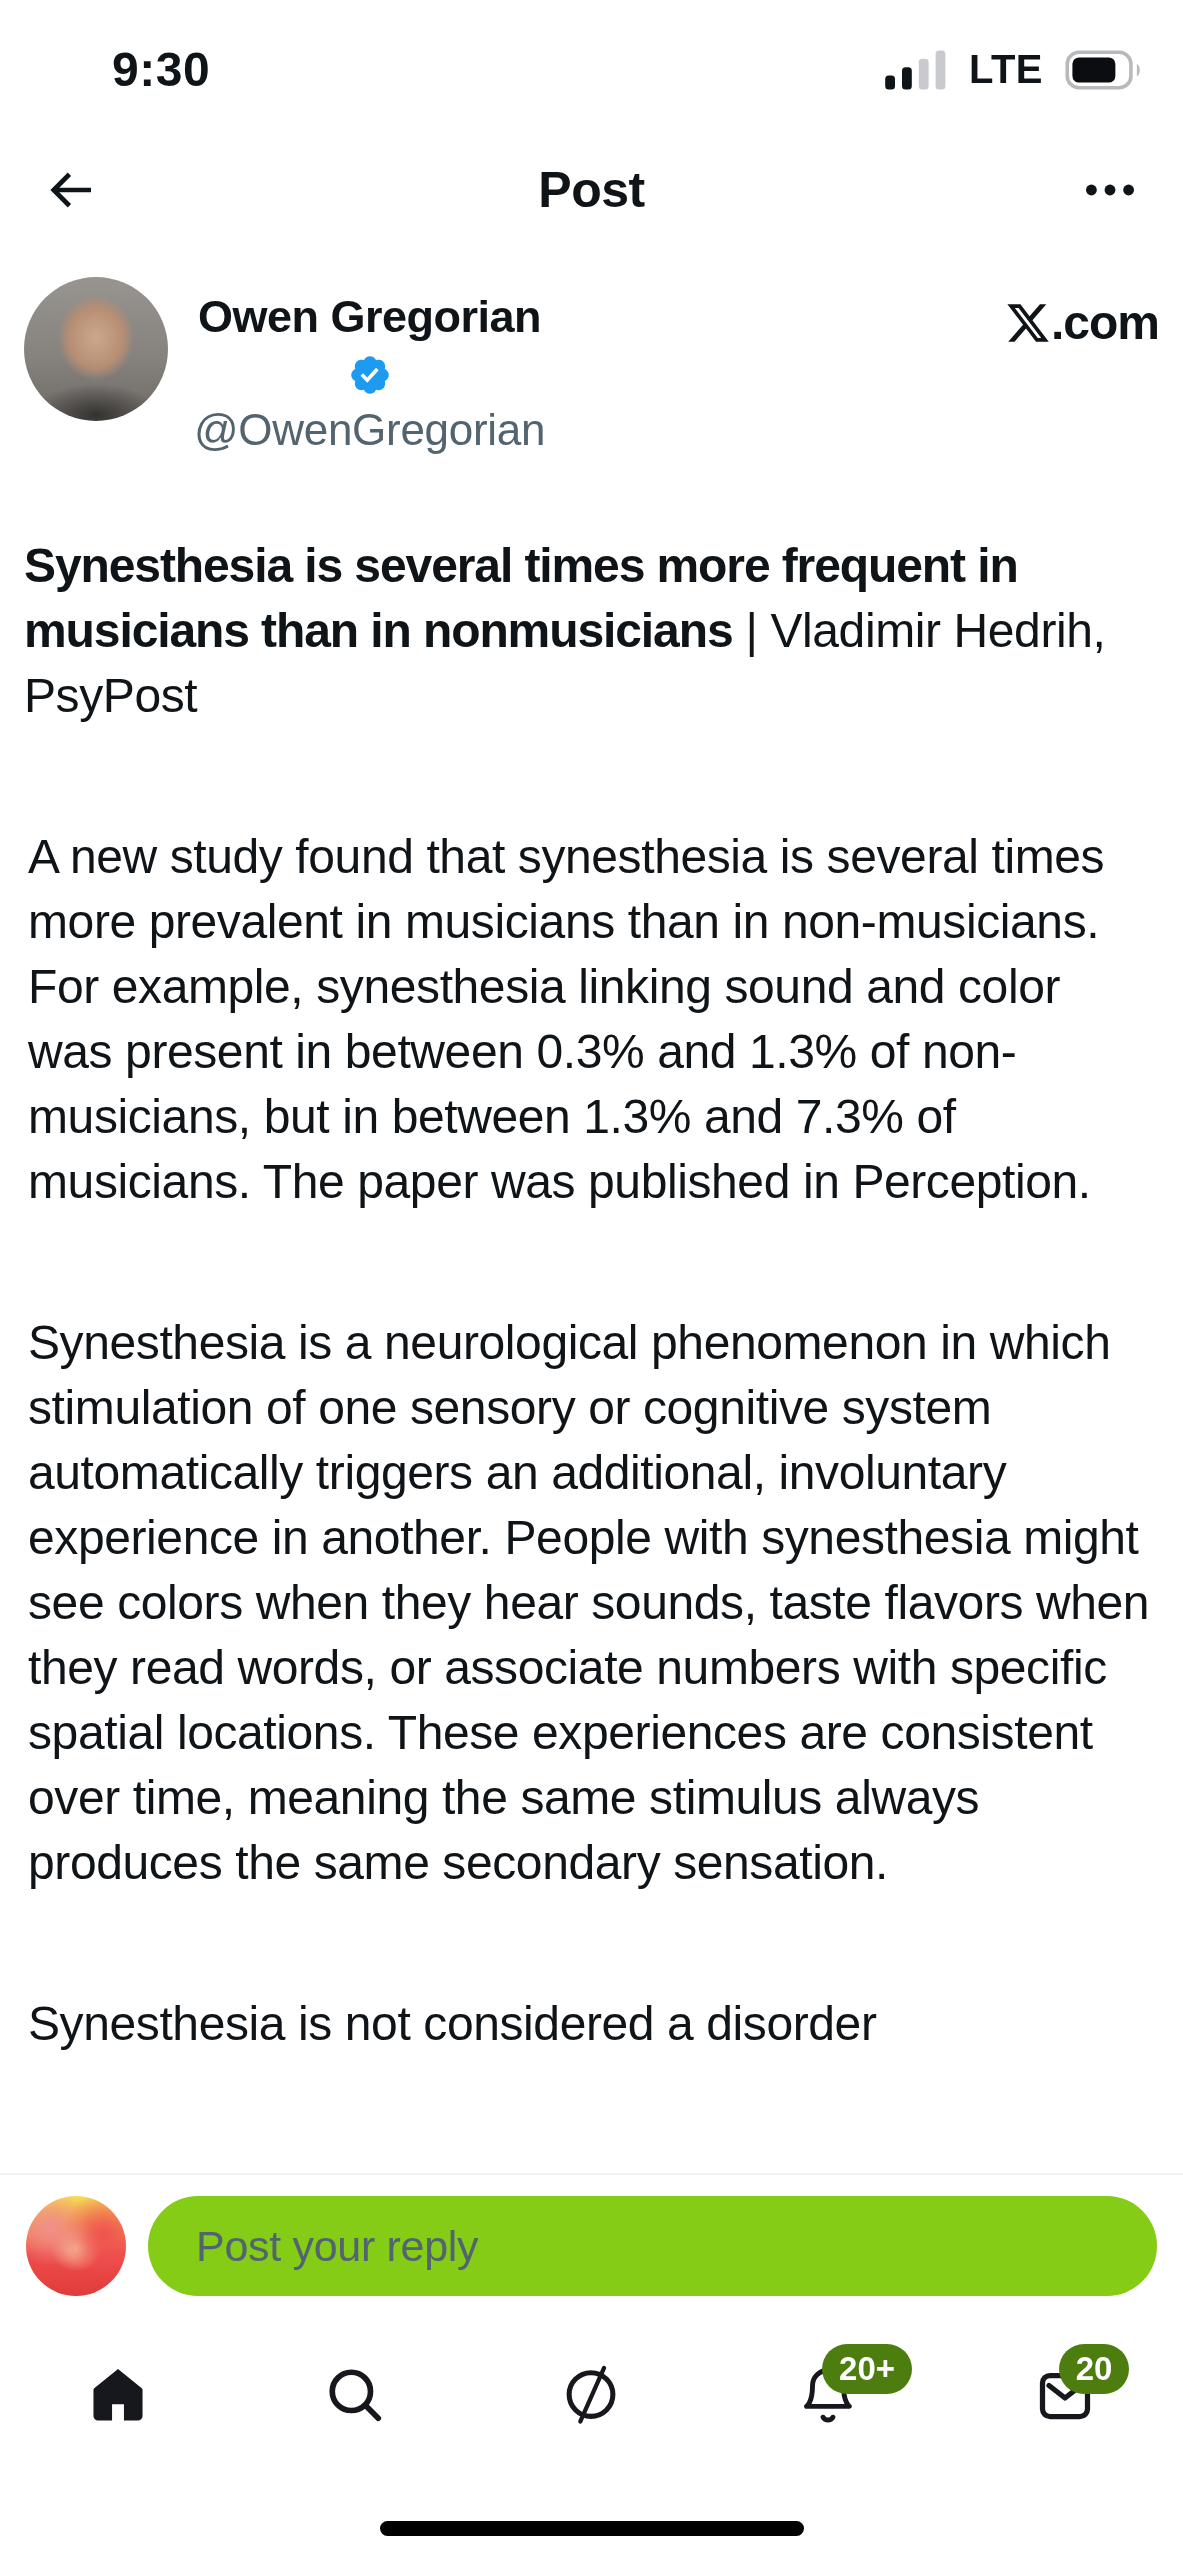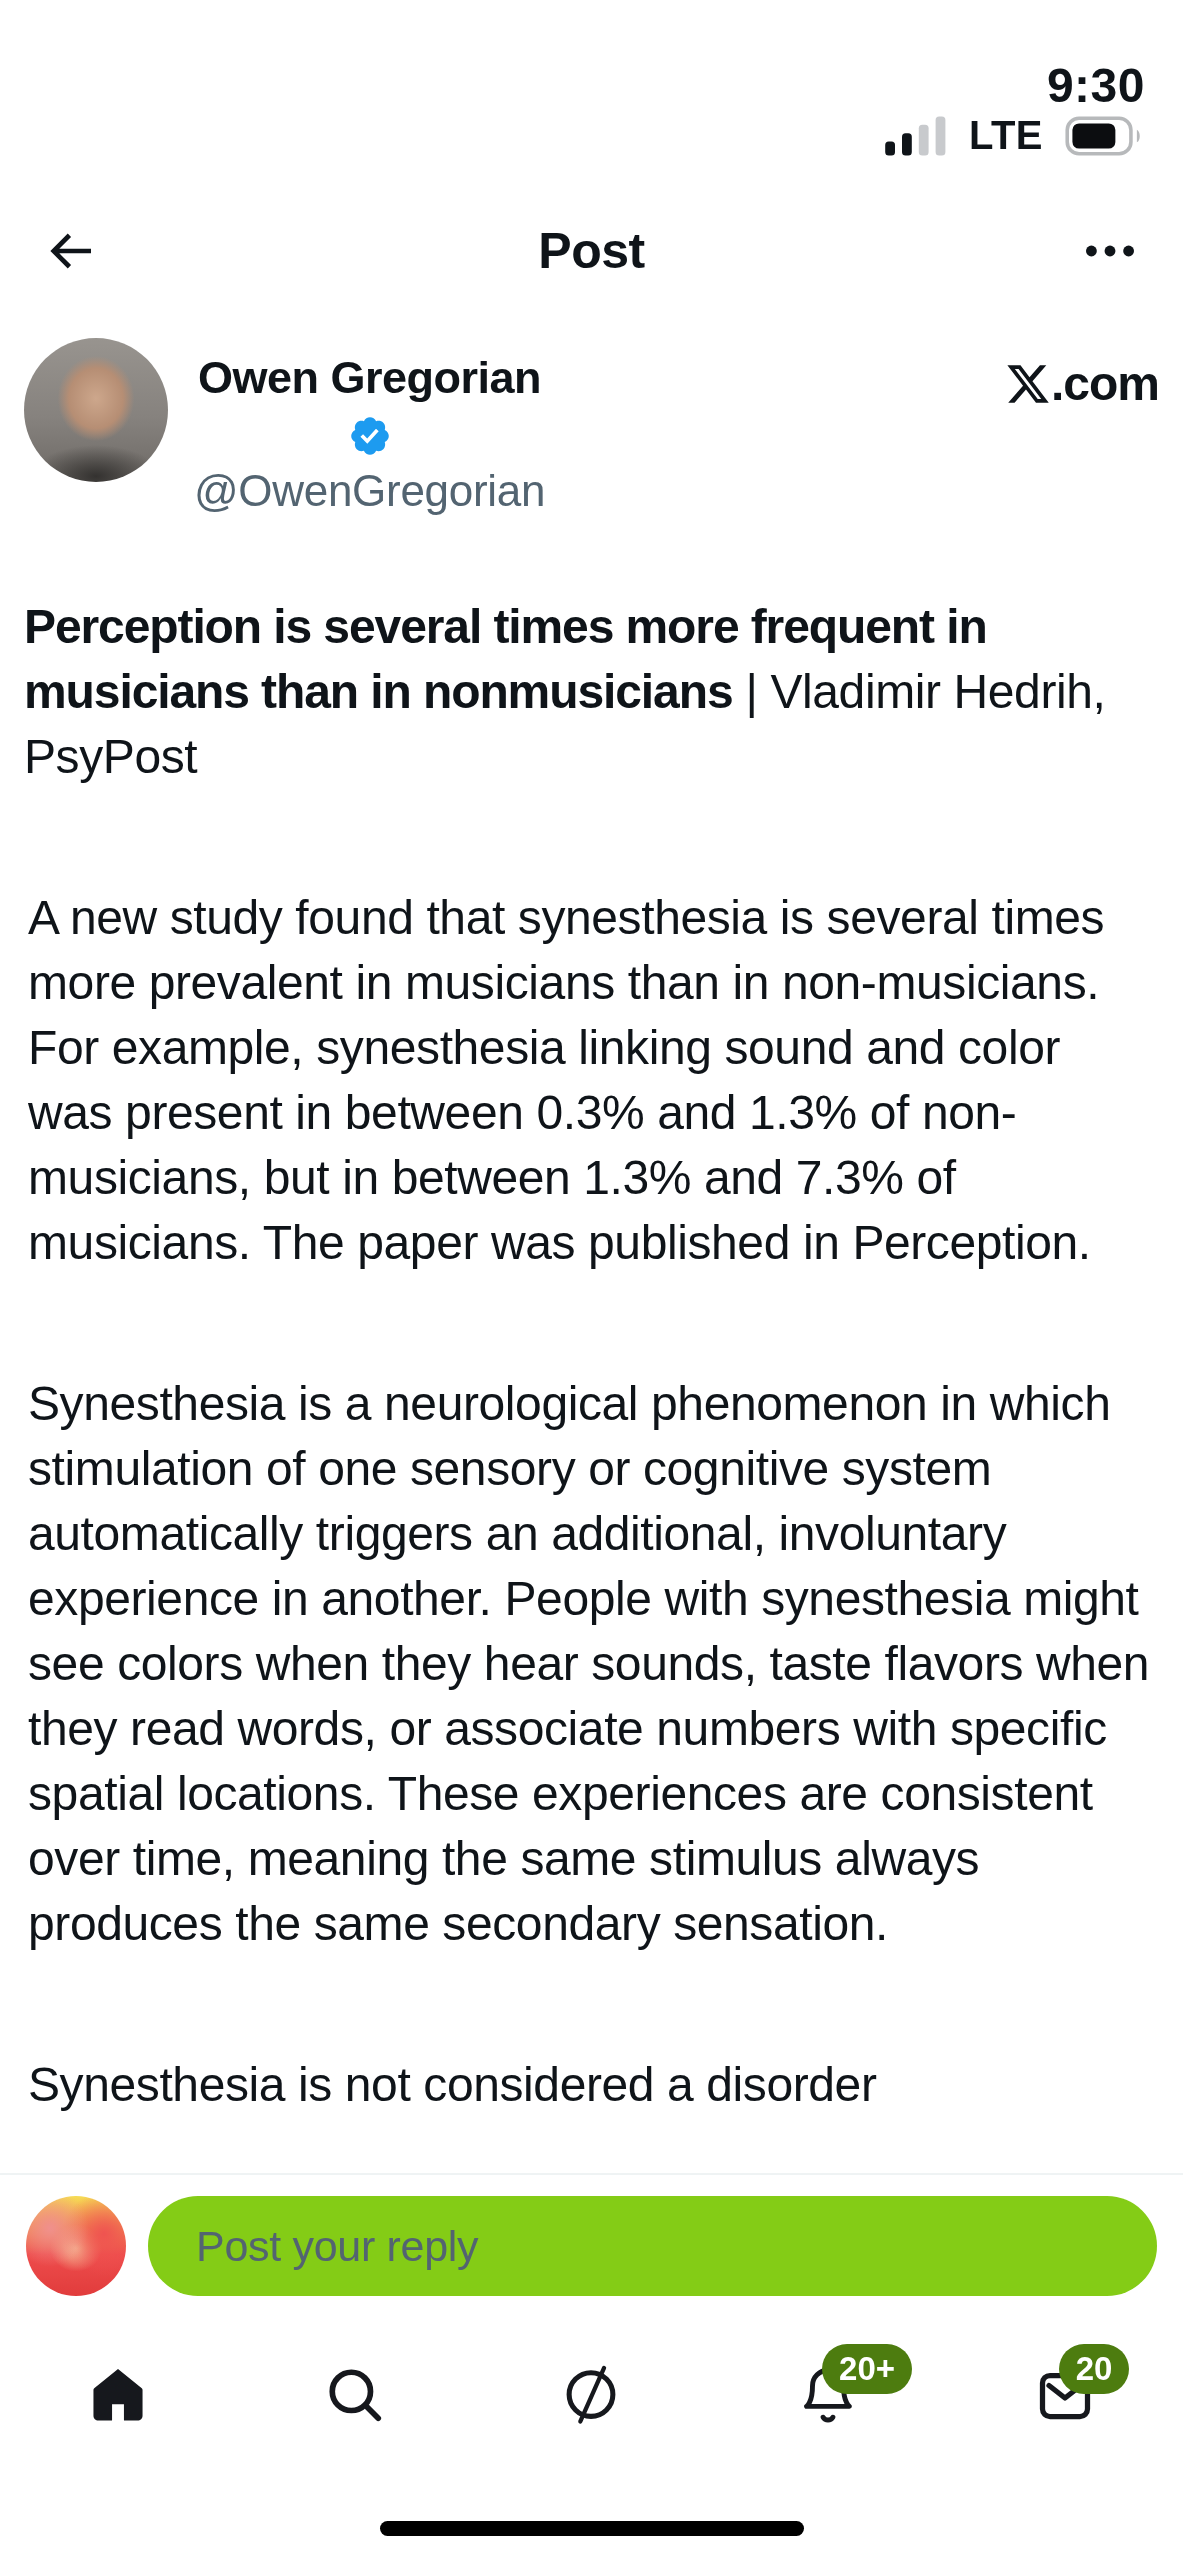--- a/index.html
+++ b/index.html
@@ -5,21 +5,21 @@
   html,body{margin:0;padding:0;}
   body{
     width:1183px;height:2560px;background:#ffffff;
     font-family:"Liberation Sans", sans-serif;color:#0f1419;
     overflow:hidden;position:relative;
   }
   .screen{position:relative;width:1183px;height:2560px;background:#fff;overflow:hidden;}
   .content{position:absolute;top:0;left:0;right:0;height:2173px;overflow:hidden;}
 
   
-  .status-bar{display:flex;justify-content:space-between;align-items:flex-end;padding:58px 38px 0 112px;flex-direction:column;}
+  .status-bar{display:flex;justify-content:space-between;align-items:center;padding:42px 38px 0 112px;}
   .status-time{font-size:48px;font-weight:700;letter-spacing:0.5px;}
   .status-right{display:flex;align-items:center;gap:22px;}
   .network-label{font-size:40px;font-weight:600;letter-spacing:0.5px;}
 
   
   .app-header{position:relative;margin-top:50px;height:86px;display:flex;align-items:center;justify-content:space-between;padding:0 42px;}
   .page-title{position:absolute;left:0;right:0;text-align:center;font-size:50px;font-weight:800;letter-spacing:-0.5px;}
   .icon-btn{background:none;border:none;padding:0;cursor:pointer;display:flex;align-items:center;z-index:2;}
 
   
@@ -120,21 +120,21 @@
       </div>
       <div class="watermark">
         <svg width="46" height="46" viewBox="0 0 24 24">
           <path fill="#0f1419" d="M18.244 2.25h3.308l-7.227 8.26 8.502 11.24H16.17l-5.214-6.817L4.99 21.75H1.68l7.73-8.835L1.254 2.25H8.08l4.713 6.231 5.451-6.231zM17.083 19.77h1.833L7.084 4.126H5.117l11.966 15.644z"></path>
         </svg>
         <span>.com</span>
       </div>
     </div>
 
     <div class="post-body">
-      <p class="post-headline"><span>Perception is several times more frequent in musicians than in nonmusicians</span><span class="headline-rest"> | Vladimir Hedrih, PsyPost</span></p>
+      <p class="post-headline"><span>Synesthesia is several times more frequent in musicians than in nonmusicians</span><span class="headline-rest"> | Vladimir Hedrih, PsyPost</span></p>
       <p class="para">A new study found that synesthesia is several times more prevalent in musicians than in non-musicians. For example, synesthesia linking sound and color was present in between 0.3% and 1.3% of non-musicians, but in between 1.3% and 7.3% of musicians. The paper was published in Perception.</p>
       <p class="para">Synesthesia is a neurological phenomenon in which stimulation of one sensory or cognitive system automatically triggers an additional, involuntary experience in another. People with synesthesia might see colors when they hear sounds, taste flavors when they read words, or associate numbers with specific spatial locations. These experiences are consistent over time, meaning the same stimulus always produces the same secondary sensation.</p>
       <p class="para">Synesthesia is not considered a disorder</p>
     </div>
   </div>
 
   <div class="divider"></div>
 
   <div class="reply-bar">
     <div class="avatar-reply"></div>

